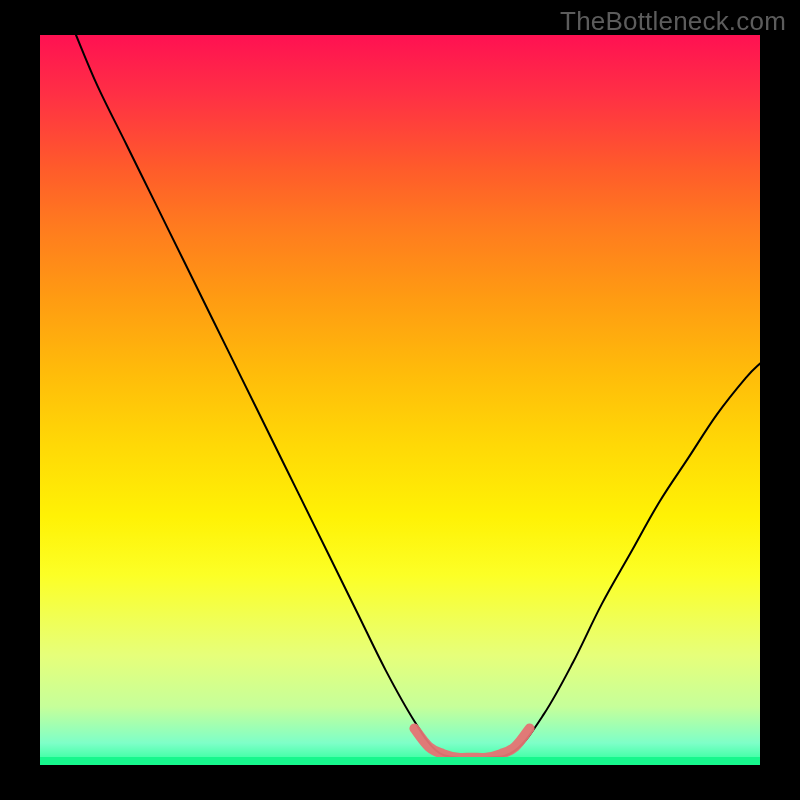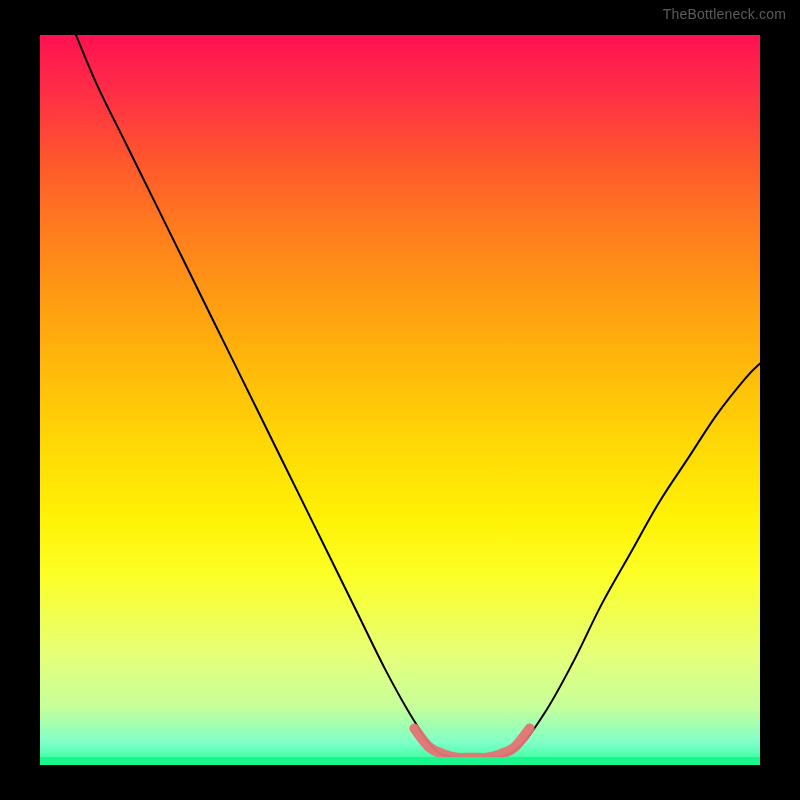--- a/index.html
+++ b/index.html
@@ -8,21 +8,21 @@
     position: relative;
     width: 800px;
     height: 800px;
     background: #000;
   }
   .watermark {
     position: absolute;
     top: 6px;
     right: 14px;
     font-family: Arial, sans-serif;
-    font-size: 14px;
+    font-size: 26px;
     font-weight: 500;
     color: #5c5c5c;
     letter-spacing: 0.2px;
     z-index: 10;
   }
   .plot-area {
     position: absolute;
     left: 40px;
     top: 35px;
     width: 720px;

